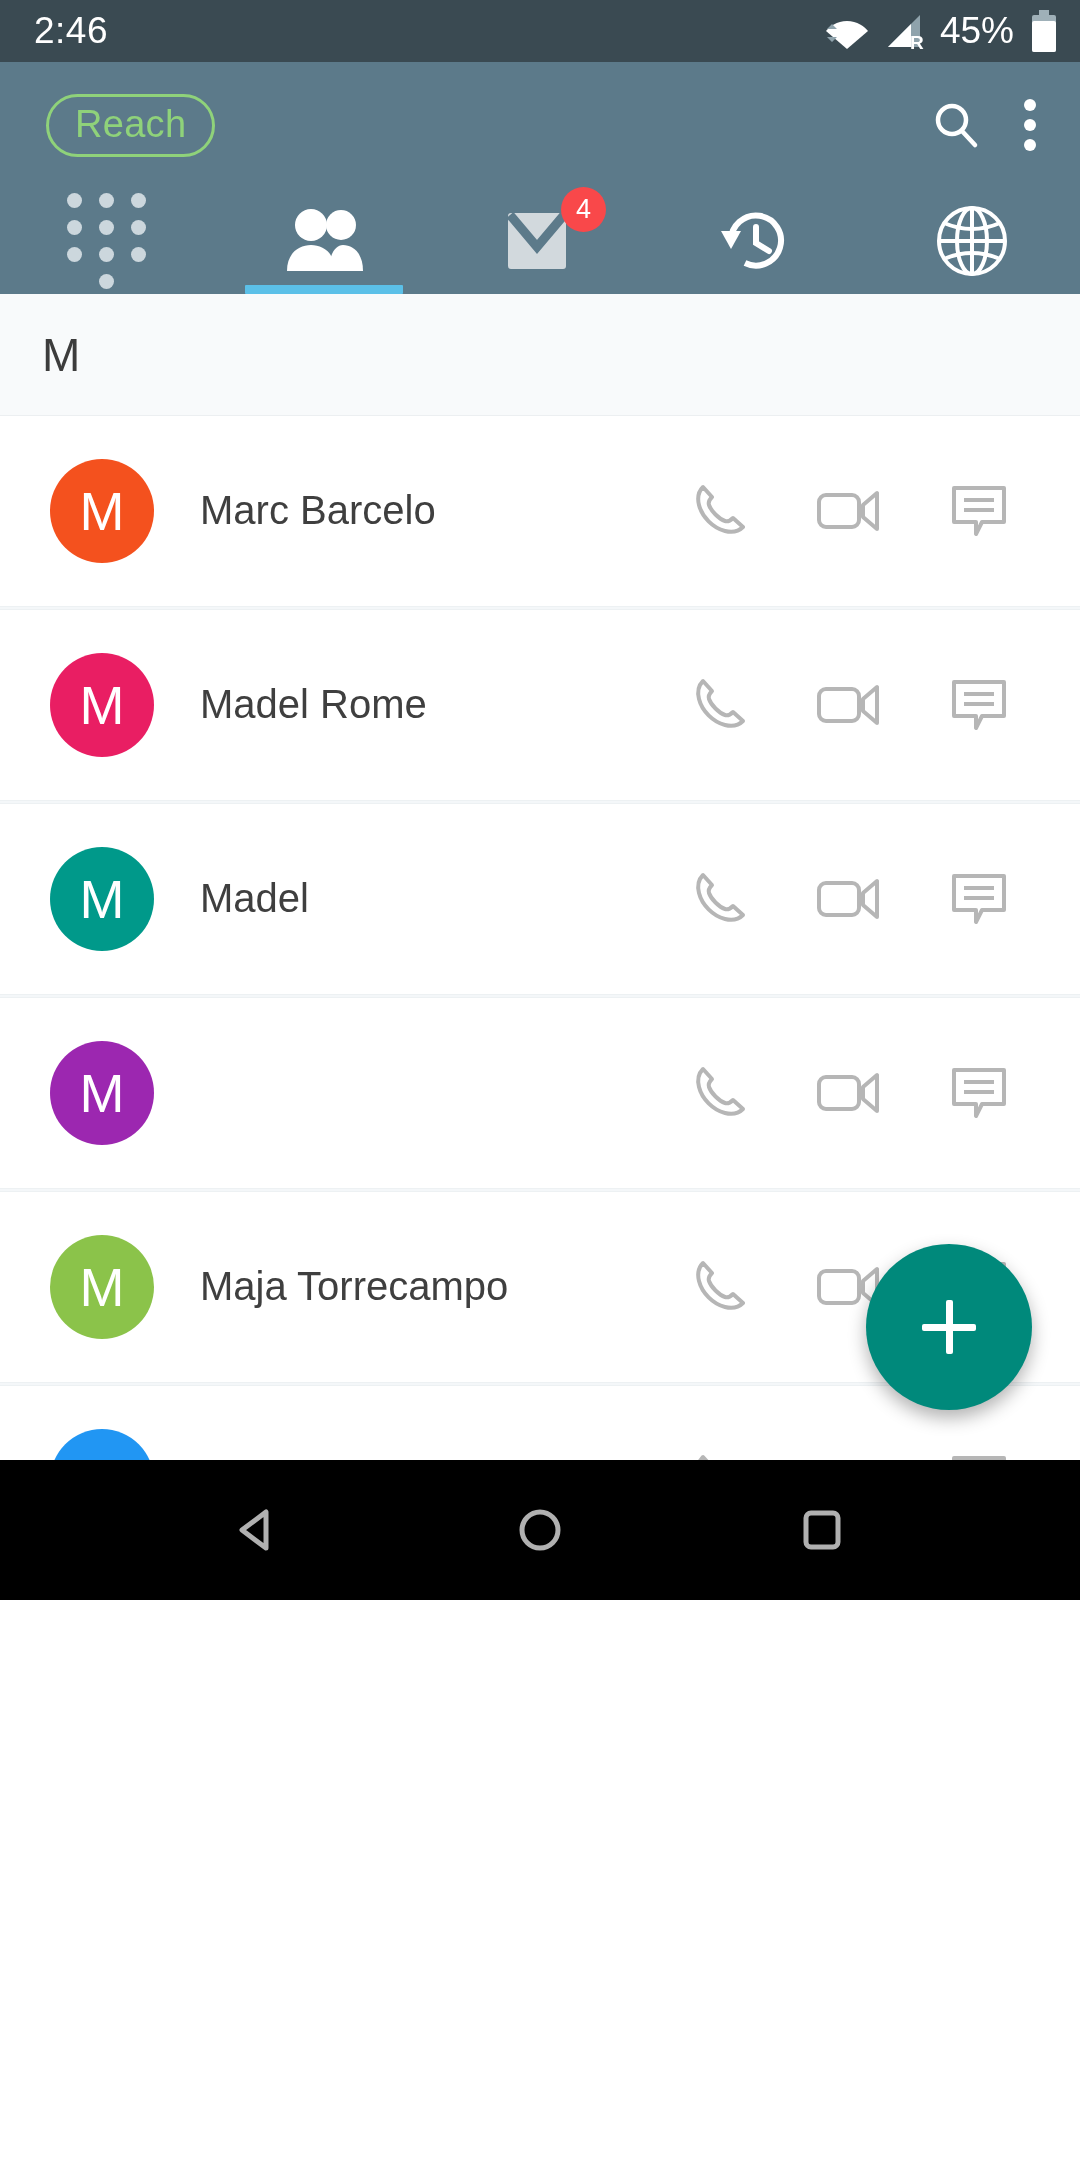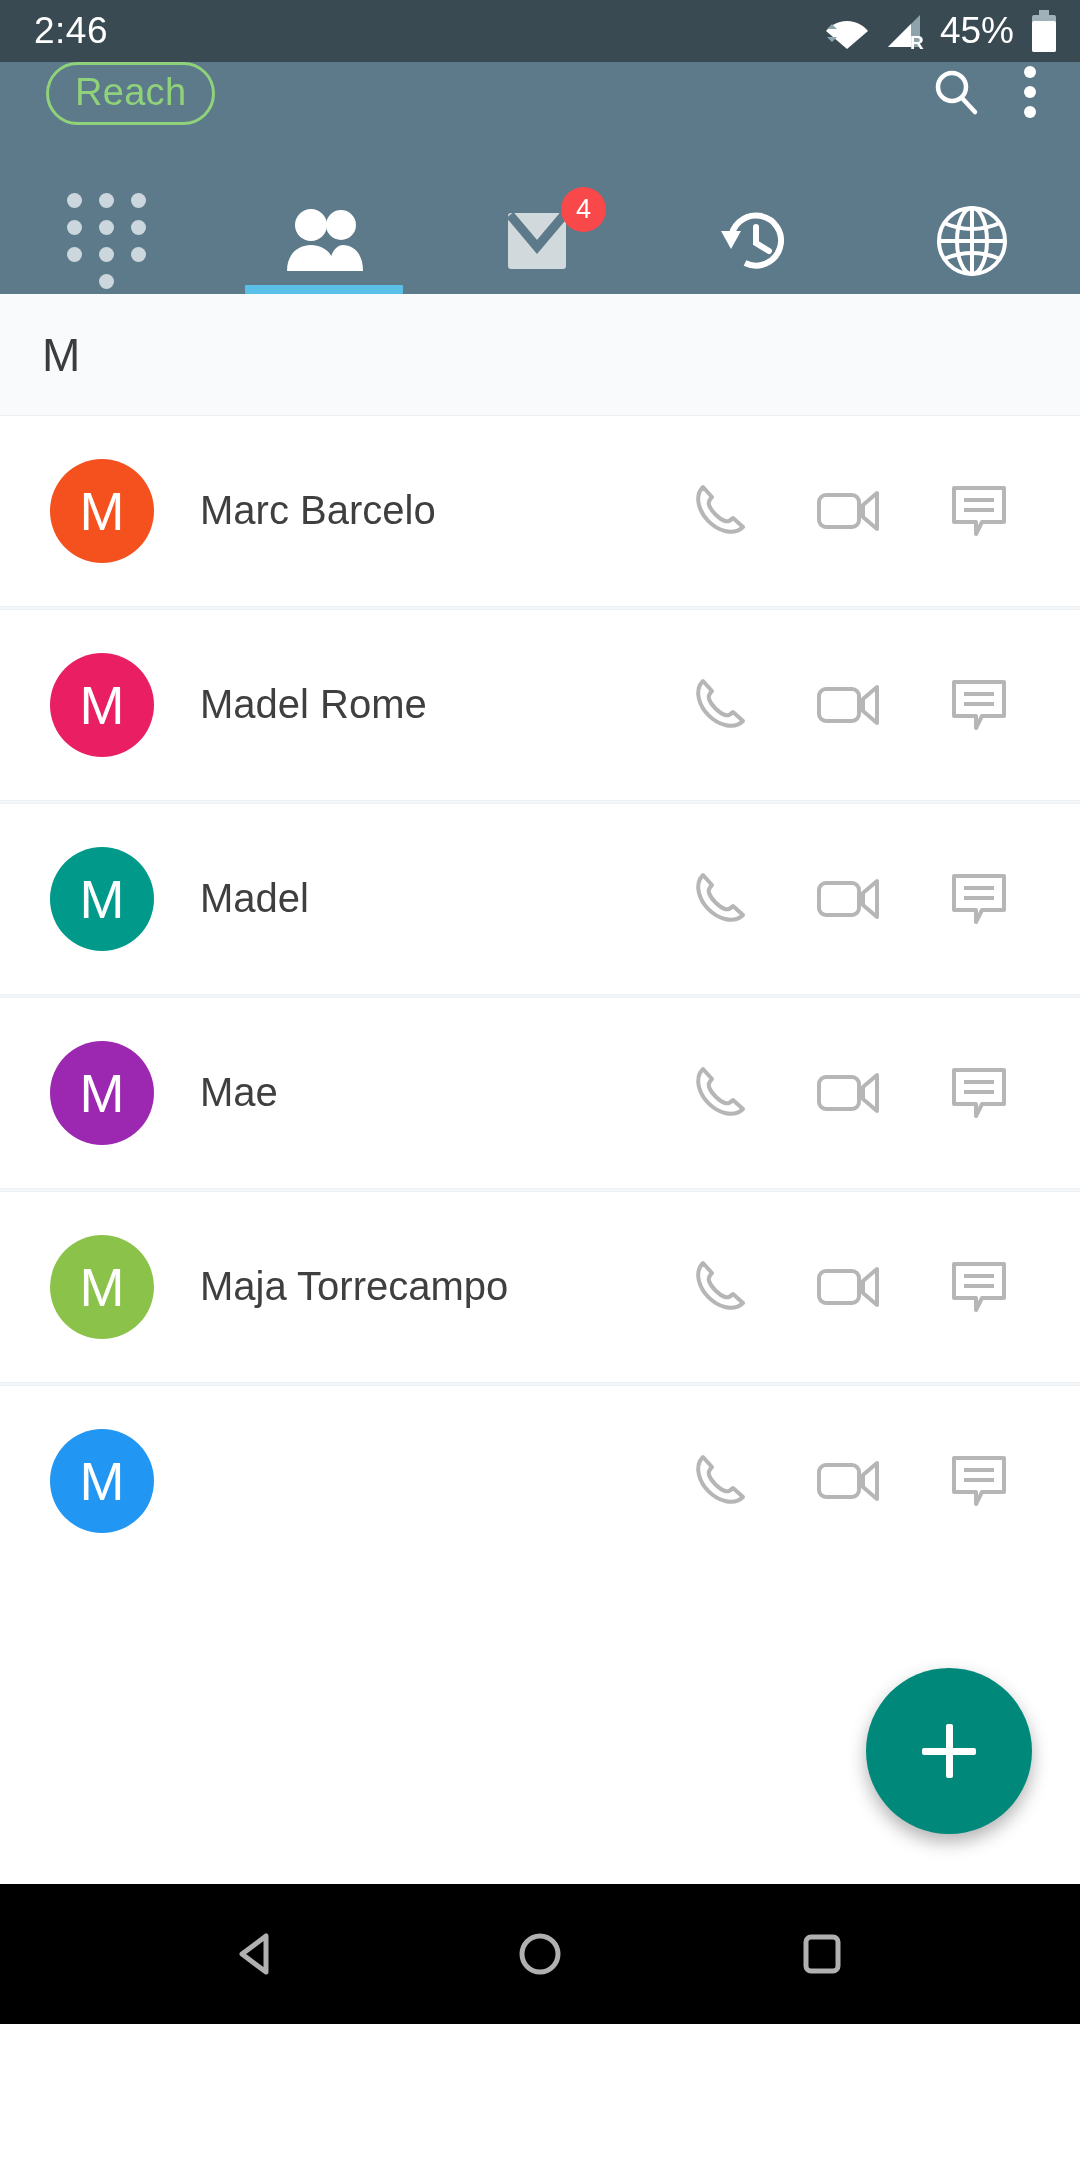--- a/index.html
+++ b/index.html
@@ -2,40 +2,40 @@
 <html><head>
 <meta charset="utf-8">
 <style>
   * { margin:0; padding:0; box-sizing:border-box; }
   html, body {
     width:1080px; height:2160px;
     background:#ffffff;
     font-family:"Liberation Sans", sans-serif;
     overflow:hidden;
   }
-  .phone { position:relative; width:1080px; height:2024px; overflow:hidden; background:#ffffff; }
+  .phone { position:relative; width:1080px; height:1600px; overflow:hidden; background:#ffffff; }
 
   
   .statusbar {
     position:absolute; top:0; left:0; width:1080px; height:62px;
     background:#3a4a52; display:flex; align-items:center;
     padding:0 22px 0 34px;
   }
   .status-time { color:#ffffff; font-size:37px; font-weight:400; letter-spacing:.5px; }
   .status-right { margin-left:auto; display:flex; align-items:center; gap:14px; }
   .status-icon { display:flex; align-items:center; }
   .batt-pct { color:#ffffff; font-size:37px; font-weight:400; margin-right:2px; }
 
   
   .appbar {
     position:absolute; top:62px; left:0; width:1080px; height:232px;
     background:#5c7a8a;
   }
   .appbar-top {
-    position:relative; height:126px; display:flex; align-items:flex-start; padding:0 26px 0 46px;
+    position:relative; height:126px; display:flex; align-items:center; padding:0 26px 0 46px;
   }
   .logo-pill {
     border:3px solid #8fd27a; border-radius:44px;
     padding:8px 26px 11px 26px;
     color:#8fd27a; font-size:38px; line-height:1; letter-spacing:.3px;
   }
   .appbar-title {
     position:absolute; left:540px; top:50%; transform:translate(-50%,-50%);
     color:#ffffff; font-size:40px; font-weight:bold; white-space:nowrap;
     margin-left:-6px;
@@ -312,21 +312,20 @@
                 <path d="M6 8 h50 v34 h-22 l-6 12 v-12 h-22 Z" fill="none" stroke="#b6b6b6" stroke-width="4" stroke-linejoin="round"></path>
                 <line x1="16" y1="20" x2="46" y2="20" stroke="#b6b6b6" stroke-width="4"></line>
                 <line x1="16" y1="30" x2="46" y2="30" stroke="#b6b6b6" stroke-width="4"></line>
               </svg>
             </div>
           </div>
         </div>
         <div class="divider"></div>
         <div class="row">
           <div class="avatar" style="background: rgb(156, 39, 176);">M</div>
-          <div class="row-name">Mae</div>
           <div class="row-actions">
             <div class="act">
               <svg width="64" height="64" viewBox="0 0 64 64">
                 <path d="M16 8 C12 12 10 18 12 26 C15 38 26 49 38 52 C46 54 52 52 56 48 L46 39 C44 41 41 43 38 42 C32 40 24 32 22 26 C21 23 23 20 25 18 Z" fill="none" stroke="#b6b6b6" stroke-width="4" stroke-linejoin="round"></path>
               </svg>
             </div>
             <div class="act">
               <svg width="68" height="56" viewBox="0 0 68 56">
                 <rect x="4" y="12" width="40" height="32" rx="7" fill="none" stroke="#b6b6b6" stroke-width="4"></rect>
                 <path d="M48 22 L62 10 L62 46 L48 34 Z" fill="none" stroke="#b6b6b6" stroke-width="4" stroke-linejoin="round"></path>

